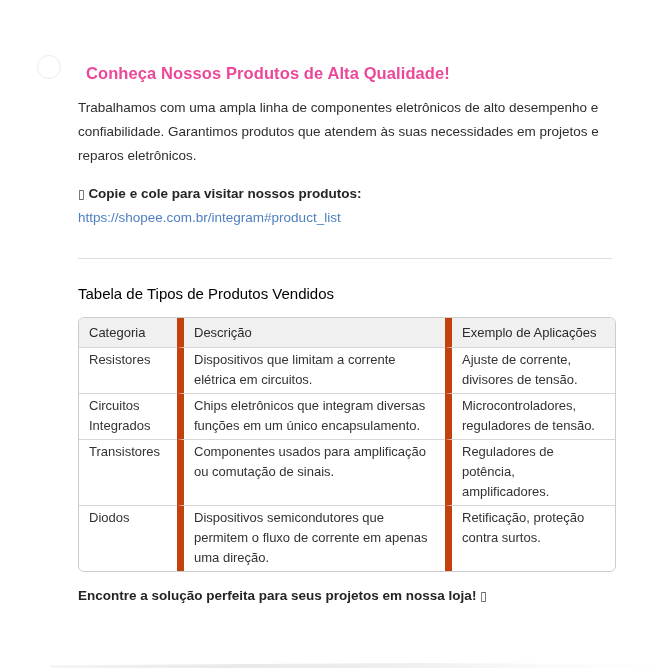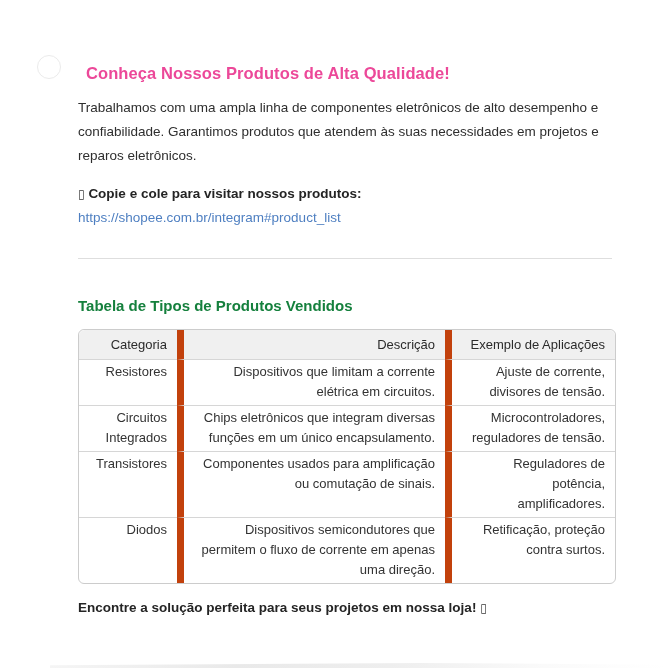--- a/index.html
+++ b/index.html
@@ -46,39 +46,39 @@
     font-weight: 400;
     font-size: 12px;
     color: #3a3a3a;
   }
   hr.divider {
     border: none;
     border-top: 1px solid #dedede;
     margin: 28px 0 0 0;
   }
   .section-title {
-    margin: 37px 0 0 0;
+    margin: 25px 0 0 0;
     font-size: 15px;
     line-height: 20px;
-    font-weight: 700;
-    color: #15803d;
+    font-weight: 400;
+    color: #000000;
   }
   table.products {
     margin-top: 13px;
     width: 536px;
     border-collapse: separate;
     border-spacing: 0;
     table-layout: fixed;
     border: 1px solid #cccccc;
     border-radius: 6px;
     font-size: 13px;
     color: #333333;
   }
   table.products th, table.products td {
-    text-align: right;
+    text-align: left;
     vertical-align: top;
     font-weight: 400;
     padding: 2px 10px 3px 10px;
     line-height: 20px;
     overflow: hidden;
   }
   table.products thead th {
     background: #f0f0f0;
     padding: 5px 10px 4px 10px;
     color: #2b2b2b;

